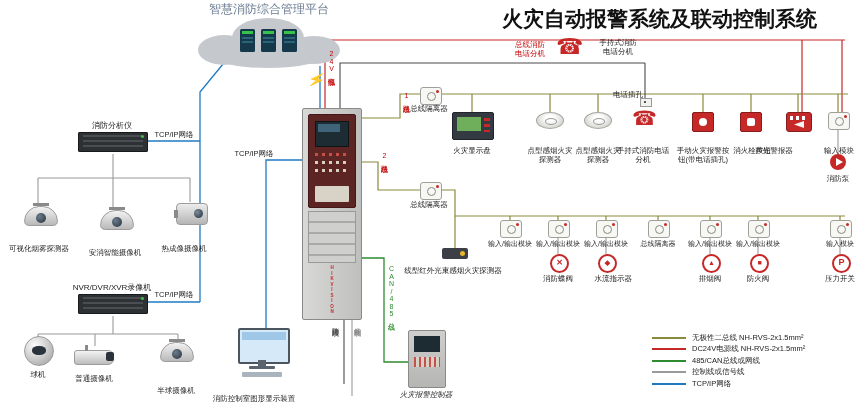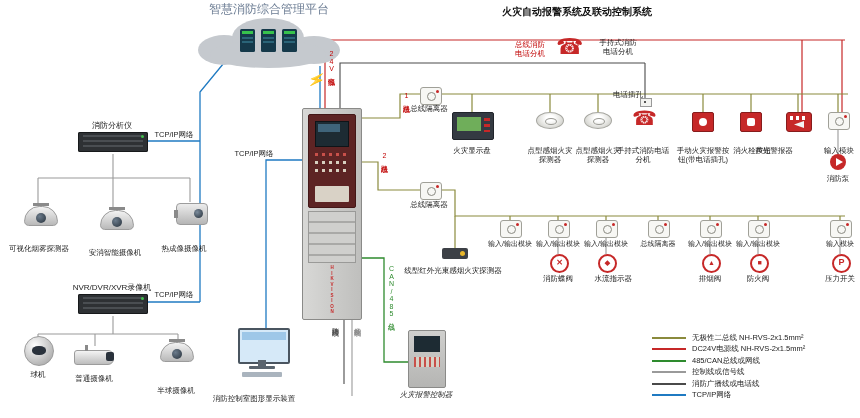--- a/index.html
+++ b/index.html
@@ -1,21 +1,21 @@
 <!DOCTYPE html>
 <html><head>
 <meta charset="utf-8">
 <style>
   html,body{margin:0;padding:0;background:#fff;}
   body{font-family:"Liberation Sans", sans-serif;}
   .stage{position:relative;width:860px;height:418px;background:#fff;overflow:hidden;}
   .wires{position:absolute;left:0;top:0;z-index:1;}
   .abs{position:absolute;z-index:2;}
   .lbl{position:absolute;z-index:3;font-size:7.5px;line-height:1.25;text-align:center;color:#1c1c1c;}
-  .t-title{font-size:10px;font-weight:bold;color:#111;white-space:nowrap;text-align:left;}
+  .t-title{font-size:21px;font-weight:bold;color:#111;white-space:nowrap;text-align:left;}
   .red-t{color:#c00000;}
   .gray-t{color:#6b7c93;}
   .vlbl{position:absolute;z-index:3;writing-mode:vertical-lr;text-orientation:upright;font-size:7px;line-height:1;letter-spacing:.5px;}
   .v-red{color:#c00000}.v-green{color:#2e8b2e}.v-gray{color:#8a8a8a}.v-dark{color:#4a4a4a}
   .bolt{position:absolute;z-index:3;font-size:14px;color:#f0a500;transform:rotate(15deg);}
   
   .rack{position:absolute;z-index:2;background:#2e3134;border-radius:2px;box-shadow:inset 0 0 0 1px #17191b;}
   .rack::before{content:"";position:absolute;inset:3px 5px;background:repeating-linear-gradient(180deg,#4a4e52 0 2px,#2e3134 2px 5px);}
   .rack::after{content:"";position:absolute;right:4px;top:3px;width:3px;height:3px;border-radius:50%;background:#3fbf4a;}
   
@@ -316,22 +316,18 @@
     </div>
     <div class="leg-row">
       <span class="leg-line" style="background: rgb(46, 139, 46);"></span>
       <span class="leg-lbl">485/CAN总线或网线</span>
     </div>
     <div class="leg-row">
       <span class="leg-line" style="background: rgb(154, 154, 154);"></span>
       <span class="leg-lbl">控制线或信号线</span>
     </div>
     <div class="leg-row">
-      <span class="leg-line" style="background: rgb(74, 74, 74);"></span>
-      <span class="leg-lbl">消防广播线或电话线</span>
-    </div>
-    <div class="leg-row">
       <span class="leg-line" style="background: rgb(31, 122, 194);"></span>
       <span class="leg-lbl">TCP/IP网络</span>
     </div>
   </div>
 
 </div>
 
 </body></html>

